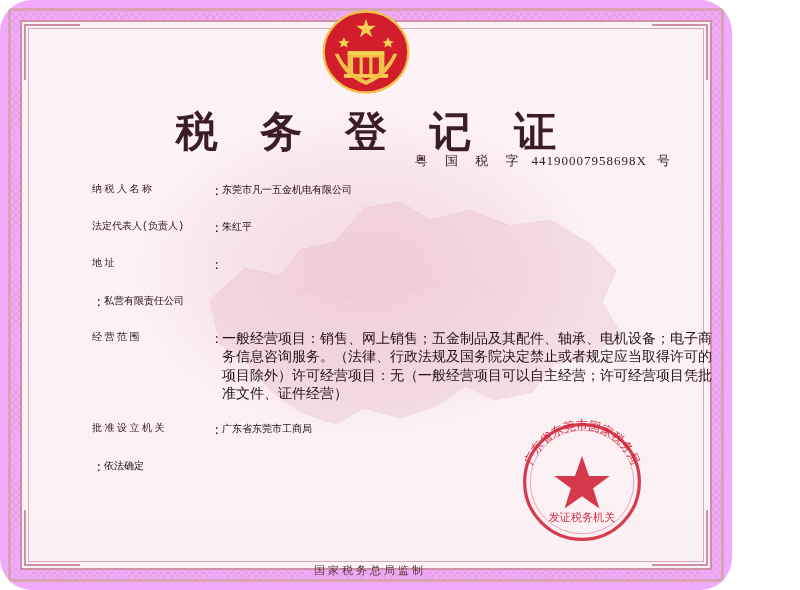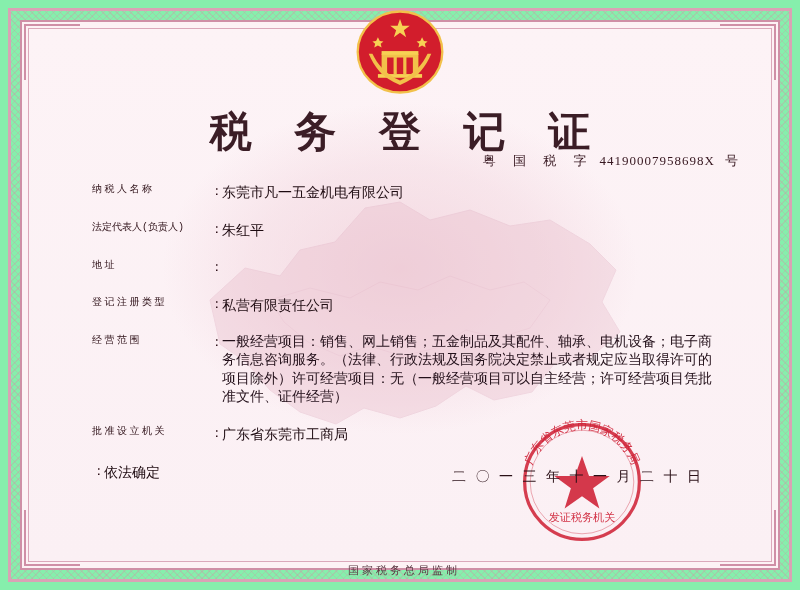--- a/index.html
+++ b/index.html
@@ -5,24 +5,25 @@
   html, body {
     margin: 0;
     padding: 0;
     background: #ffffff;
   }
   body {
     font-family: "Liberation Serif", "DejaVu Serif", serif;
   }
   .page {
     position: relative;
-    width: 800px;
+    width: 732px;
     height: 590px;
-    background: #86efac;
+    background: #f0abfc;
     overflow: hidden;
+    border-radius: 32px;
   }
 
   
   .border-outer {
     position: absolute;
     left: 8px; top: 8px; right: 8px; bottom: 8px;
     border: 3px solid #d9a3b5;
     background:
       repeating-linear-gradient(45deg,
         rgba(214,140,165,0.30) 0px,
@@ -149,21 +150,21 @@
     font-family: Liberation Mono, monospace;
   }
   .colon {
     width: 12px;
     flex: none;
     font-size: 13.5px;
     color: #2f1219;
     text-align: center;
   }
   .value {
-    font-size: 14px;
+    font-size: 10px;
     color: #1d0a10;
     line-height: 1.5;
     flex: 1;
   }
   .value.small {
     font-size: 14px;
     line-height: 1.32;
     letter-spacing: 0;
     color: #23101a;
   }
@@ -255,21 +256,20 @@
       <div class="colon">：</div>
       <div class="value">朱红平</div>
     </div>
 
     <div class="row">
       <div class="label">地           址</div>
       <div class="colon">：</div>
     </div>
 
     <div class="row">
-      <div class="label">登 记 注 册 类 型</div>
       <div class="colon">：</div>
       <div class="value">私营有限责任公司</div>
     </div>
 
     <div class="row">
       <div class="label">经 营 范 围</div>
       <div class="colon">：</div>
       <div class="value small">一般经营项目：销售、网上销售；五金制品及其配件、轴承、电机设备；电子商务信息咨询服务。（法律、行政法规及国务院决定禁止或者规定应当取得许可的项目除外）许可经营项目：无（一般经营项目可以自主经营；许可经营项目凭批准文件、证件经营）</div>
     </div>
 
@@ -293,17 +293,16 @@
     </defs>
     <circle cx="80" cy="80" r="62" fill="none" stroke="#cf2338" stroke-width="3.5" opacity="0.88"></circle>
     <circle cx="80" cy="80" r="56" fill="none" stroke="#cf2338" stroke-width="0.8" opacity="0.5"></circle>
     <path d="M80,52 L87.6,73.4 L110,73.4 L92,86.8 L98.8,108.6 L80,95.4 L61.2,108.6 L68,86.8 L50,73.4 L72.4,73.4 Z" fill="#cf2338" opacity="0.9"></path>
     <text font-size="13" font-family="'DejaVu Serif', serif" fill="#cf2338" opacity="0.92">
       <textPath href="#ringpath2" startOffset="50%" text-anchor="middle">广东省东莞市国家税务局</textPath>
     </text>
     <text x="80" y="122" font-size="12" text-anchor="middle" font-family="'DejaVu Serif', serif" fill="#cf2338" opacity="0.92">发证税务机关</text>
   </svg>
 
-  <div class="date-line">二 〇 一 三 年 十 一 月 二 十 日</div>
 
   <div class="footer">国家税务总局监制</div>
 
 </div>
 
 </body></html>

